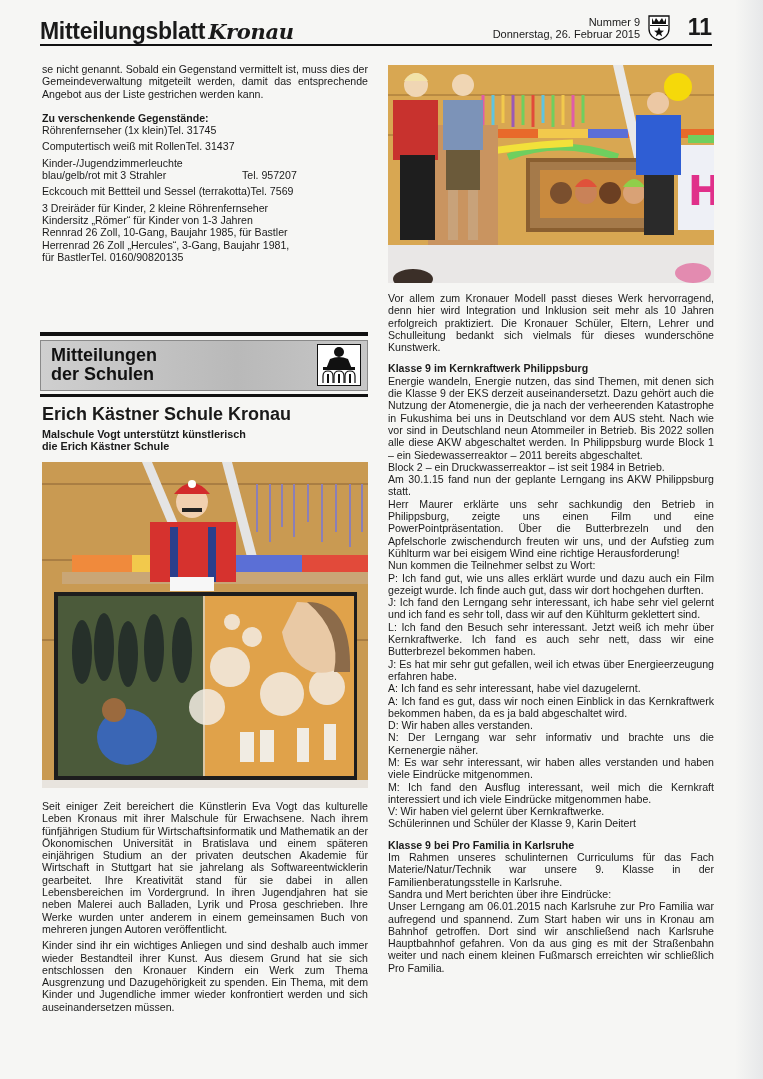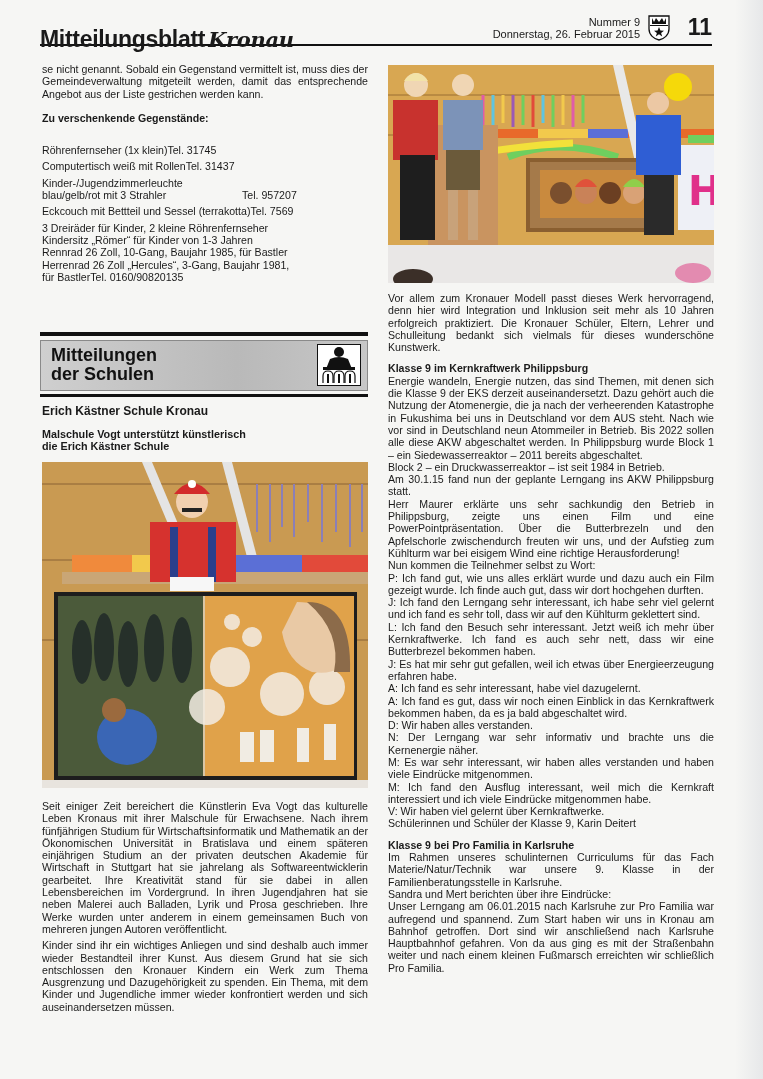--- a/index.html
+++ b/index.html
@@ -6,21 +6,21 @@
   body {
     width: 763px; height: 1079px; background: #f6f6f4; position: relative; overflow: hidden;
     font-family: "Liberation Sans", sans-serif; color: #1a1a1a;
   }
   .page-shadow {
     position: absolute; right: 0; top: 0; width: 28px; height: 1079px;
     background: linear-gradient(to right, rgba(246,246,244,0), rgba(220,222,226,0.6));
   }
   
   .masthead { position: absolute; left: 40px; top: 14px; width: 672px; height: 30px; border-bottom: 2px solid #111; }
-  .masthead .title { position: absolute; left: 0; top: 12px; font-size: 23px; font-weight: bold; letter-spacing: -0.3px; }
+  .masthead .title { position: absolute; left: 0; top: 4px; font-size: 23px; font-weight: bold; letter-spacing: -0.3px; }
   .masthead .title .kronau { font-family: "DejaVu Serif", serif; font-style: italic; font-weight: bold; font-size: 21px; margin-left: 3px; }
   .masthead .issue { position: absolute; right: 72px; top: 2px; text-align: right; font-size: 11px; line-height: 12px; }
   .masthead .crest { position: absolute; right: 42px; top: 1px; width: 22px; height: 26px; }
   .masthead .pagenum { position: absolute; right: 0; top: 0; font-size: 23px; font-weight: bold; }
 
   .col { position: absolute; font-size: 10.6px; line-height: 12.3px; }
   .col p { margin: 0; text-align: justify; }
   .left { left: 42px; width: 326px; }
   .right { left: 388px; width: 326px; }
   .bold-head { font-weight: bold; }
@@ -34,21 +34,21 @@
   }
   .section-banner .inner {
     position: absolute; left: 0; top: 4px; right: 0; bottom: 3px;
     background: linear-gradient(to right, #cfcfcf, #b9b9b9 60%, #c7c7c7);
     border: 1px solid #8a8a8a;
     padding-left: 32px;
   }
   .section-banner .label { position: absolute; left: 10px; top: 5px; font-size: 18px; font-weight: bold; line-height: 19px; color: #111; }
   .section-banner .icon-box { position: absolute; right: 6px; top: 3px; width: 42px; height: 40px; background: #fff; border: 1.5px solid #111; }
 
-  .school-title { position: absolute; left: 42px; top: 404px; font-size: 12px; font-weight: bold; }
+  .school-title { position: absolute; left: 42px; top: 404px; font-size: 18px; font-weight: bold; }
   .school-sub { position: absolute; left: 42px; top: 428px; font-size: 10.8px; font-weight: bold; line-height: 12px; }
 
   
   .photo { position: absolute; overflow: hidden; }
   .photo1 { left: 388px; top: 65px; width: 326px; height: 218px; background: #d9a95a; }
   .photo2 { left: 42px; top: 462px; width: 326px; height: 326px; background: #c9974c; }
 </style>
 </head>
 <body>
 
@@ -68,21 +68,21 @@
     <line x1="2" y1="10.5" x2="20" y2="10.5" stroke="#111" stroke-width="1"></line>
     <path d="M11 12 L12.4 15.6 L16 15.7 L13.1 17.9 L14.2 21.4 L11 19.3 L7.8 21.4 L8.9 17.9 L6 15.7 L9.6 15.6 Z" fill="#111"></path>
   </svg>
   <div class="pagenum">11</div>
 </header>
 
 <section class="col left" style="top:63px;">
   <p>se nicht genannt. Sobald ein Gegenstand vermittelt ist, muss dies der Gemeindeverwaltung mitgeteilt werden, damit das entsprechende Angebot aus der Liste gestrichen werden kann.</p>
   <div style="height:3px"></div>
   <div style="height:9px"></div>
-  <div class="bold-head" style="margin-bottom:20px">Zu verschenkende Gegenstände:</div>
+  <div class="bold-head" style="margin-bottom:0">Zu verschenkende Gegenstände:</div>
   <div class="gift-row">
     <span class="desc">Röhrenfernseher (1x klein)</span>
     <span>Tel. 31745</span>
   </div>
   <div class="gift-row">
     <span class="desc">Computertisch weiß mit Rollen</span>
     <span>Tel. 31437</span>
   </div>
   <div class="gift-row">
     <span class="desc" style="max-width:200px">Kinder-/Jugendzimmerleuchte blau/gelb/rot mit 3 Strahler</span>

